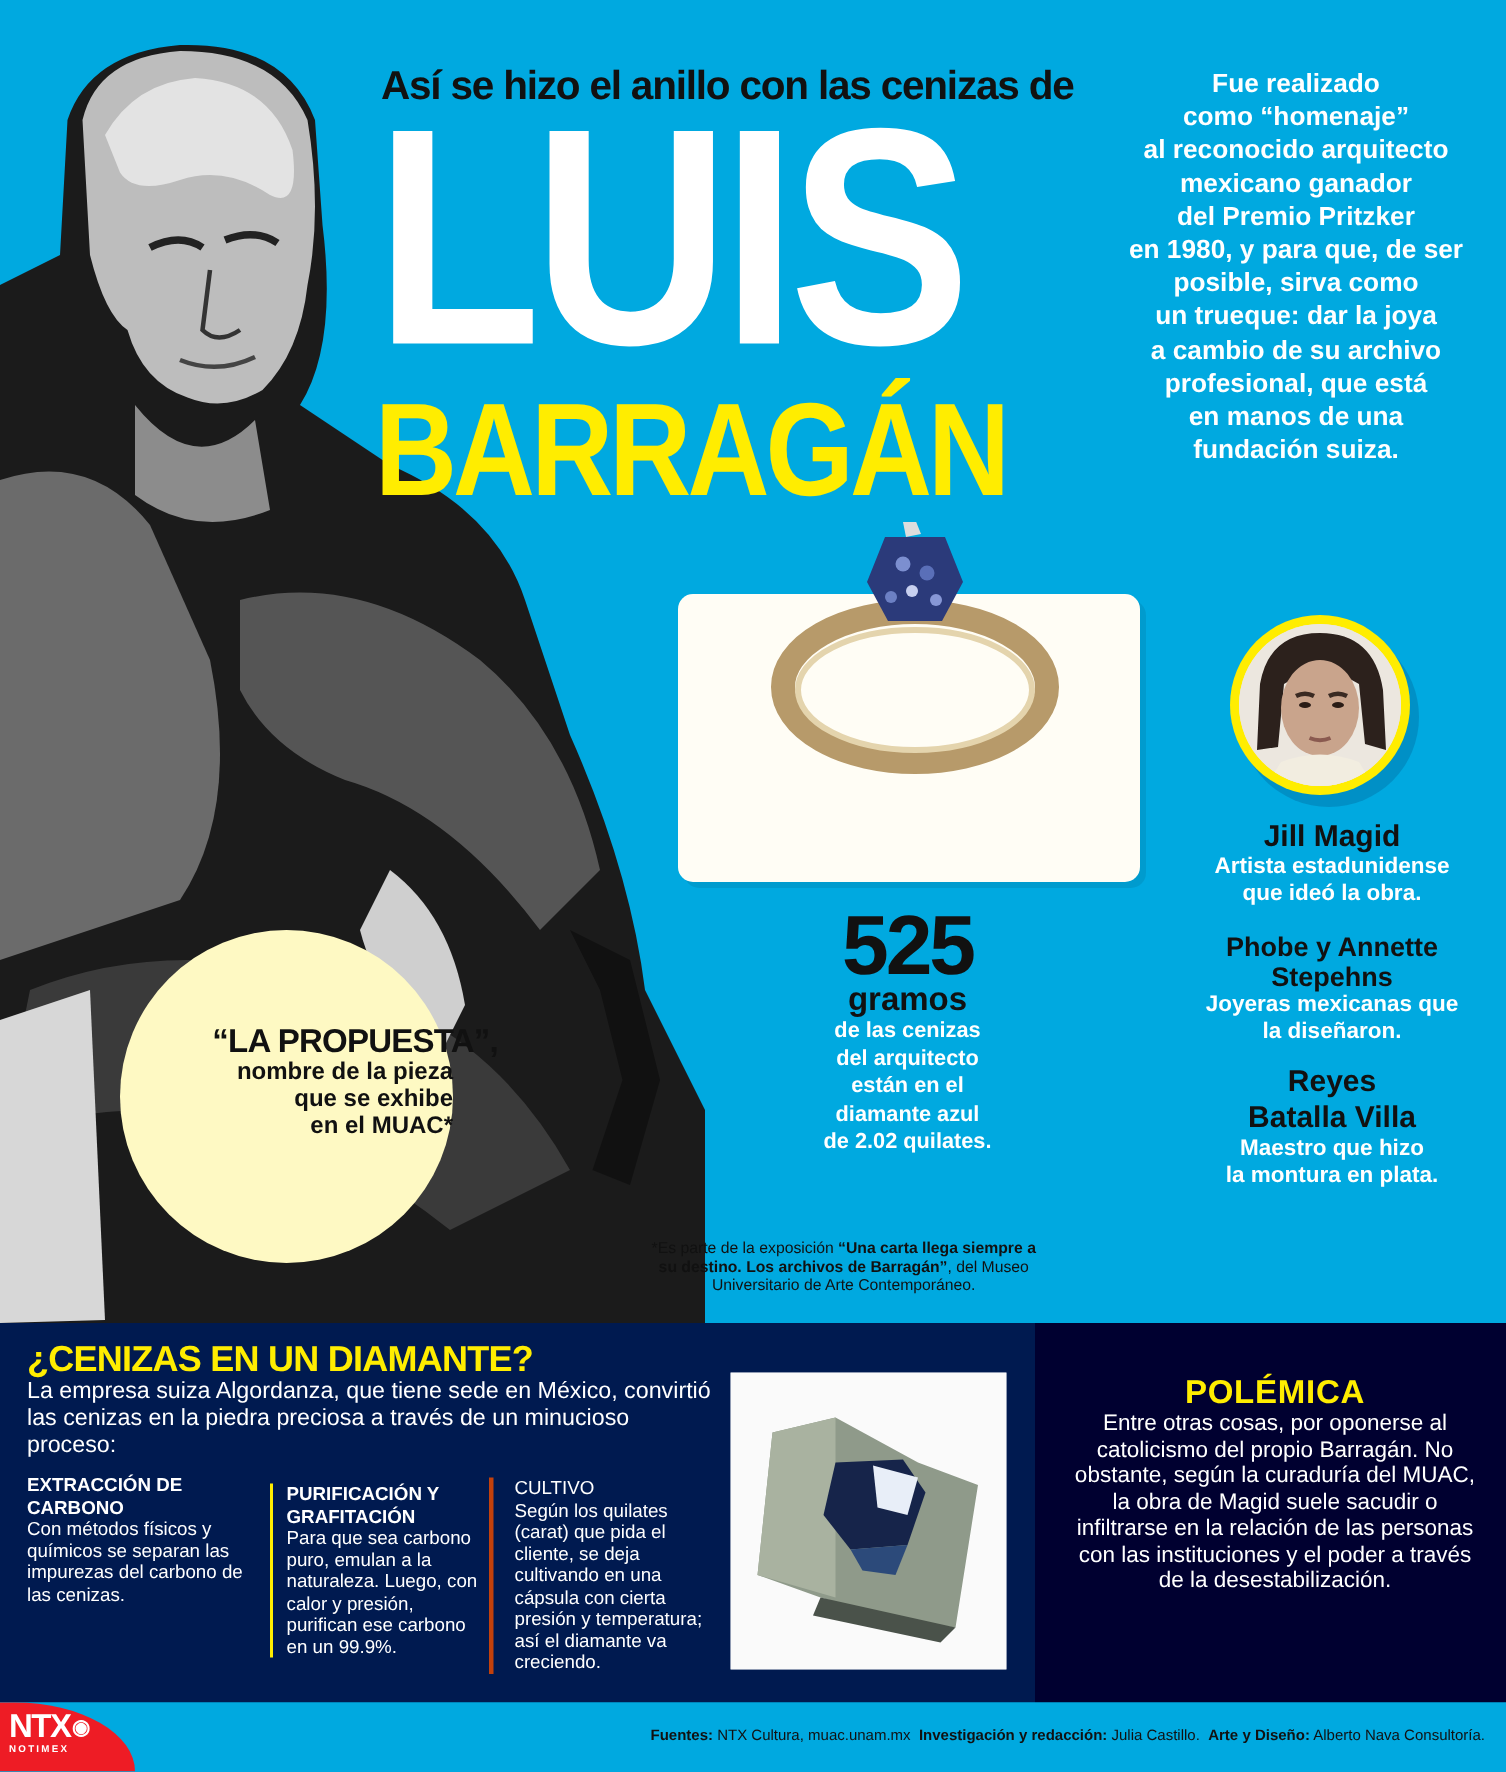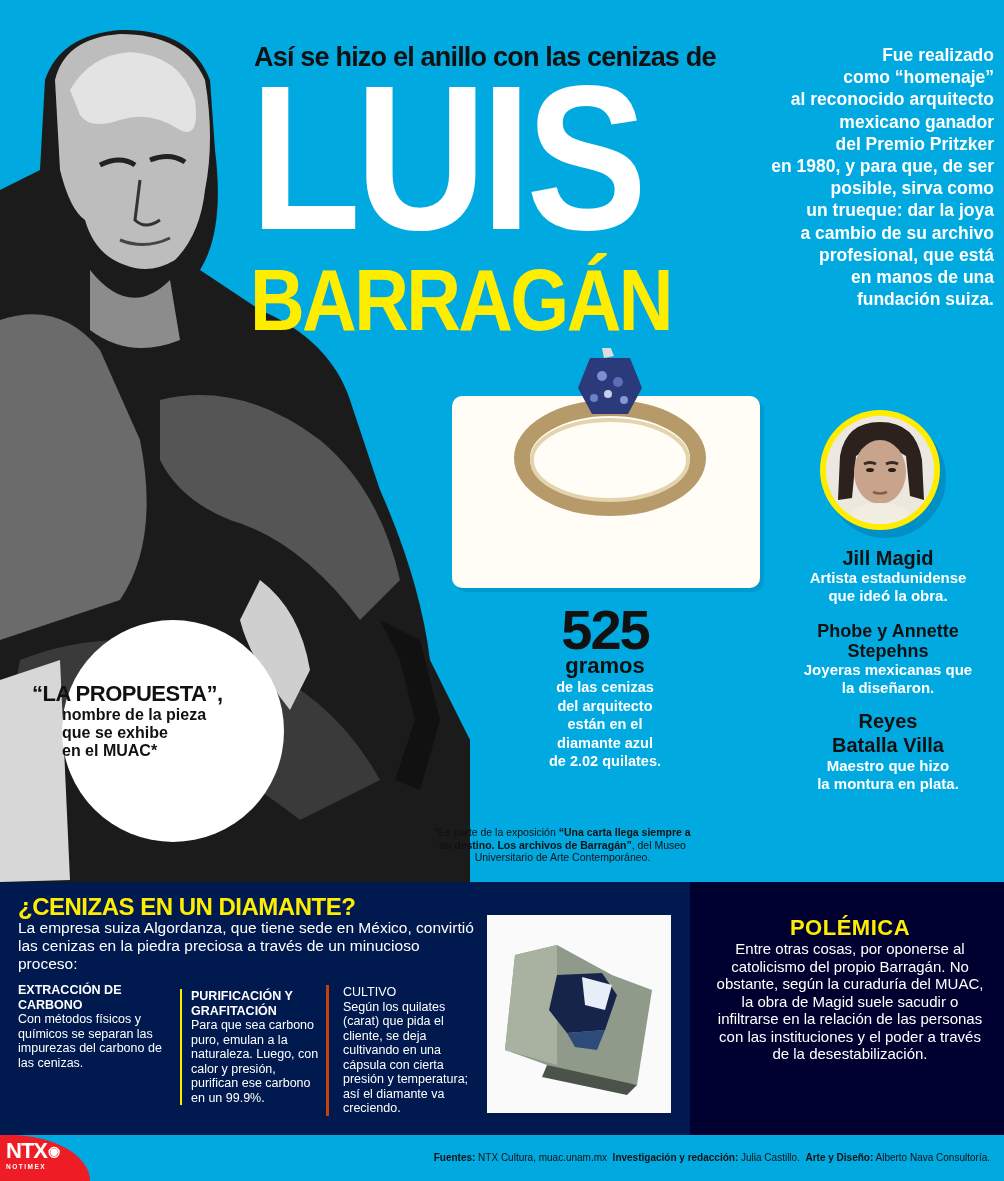--- a/index.html
+++ b/index.html
@@ -8,21 +8,21 @@
   .abs { position:absolute; }
 
   
   .portrait { left:0; top:20px; width:470px; height:862px; }
 
   
   .kicker { left:254px; top:42px; width:460px; font-size:27px; font-weight:bold; color:#111; letter-spacing:-0.8px; font-family:"Liberation Sans Narrow","Liberation Sans", sans-serif; white-space:nowrap;text-align:right; }
   .title-luis { left:250px; top:58px; width:470px; font-size:206px; line-height:200px; font-weight:bold; color:#fff; letter-spacing:-6px; transform:scaleX(0.88); transform-origin:left top; white-space:nowrap; }
   .title-barragan { left:250px; top:260px; width:470px; font-size:88px; line-height:80px; font-weight:bold; color:#ffed00; letter-spacing:-3px; transform:scaleX(0.86); transform-origin:left top; white-space:nowrap; }
 
-  .intro { right:10px; top:44px; width:260px; text-align:right; font-size:17.5px; line-height:22.2px; font-weight:bold; color:#fff; }
+  .intro { right:10px; top:44px; width:260px; text-align:center; font-size:17.5px; line-height:22.2px; font-weight:bold; color:#fff; }
 
   
   .ring-card { left:452px; top:396px; width:308px; height:192px; background:#fffdf5; border-radius:10px; box-shadow:4px 4px 0 rgba(0,0,0,0.08); }
   .ring { left:510px; top:348px; width:200px; height:170px; }
 
   
   .stat { left:540px; top:604px; width:130px; text-align:center; }
   .stat-num { font-size:56px; line-height:52px; font-weight:bold; color:#111; letter-spacing:-2px; }
   .stat-unit { font-size:22px; line-height:20px; font-weight:bold; color:#111; }
   .stat-desc { font-size:14.5px; line-height:18.5px; font-weight:bold; color:#fff; margin-top:2px; }
@@ -35,21 +35,21 @@
   .avatar { left:820px; top:410px; width:120px; height:120px; border-radius:50%; background:#ffed00; padding:6px; box-shadow:6px 8px 0 rgba(0,70,120,0.25); }
   .avatar-inner { width:100%; height:100%; border-radius:50%; overflow:hidden; background:#e9e4dc; position:relative; }
 
   
   .credits { left:788px; top:548px; width:200px; text-align:center; }
   .credit { margin-bottom:9px; }
   .credit-name { font-size:20px; line-height:21px; font-weight:bold; color:#111; }
   .credit-role { font-size:15px; line-height:18px; font-weight:bold; color:#fff; }
 
   
-  .propuesta { left:62px; top:620px; width:222px; height:222px; border-radius:50%; background:#ffffff; text-align:left; padding-top:62px; color:#111; }
+  .propuesta { left:80px; top:620px; width:222px; height:222px; border-radius:50%; background:#fef9c3; text-align:right; padding-top:62px; color:#111; }
   .propuesta-title { font-size:22px; line-height:24px; font-weight:bold; letter-spacing:-0.5px; white-space:nowrap; margin-left:-30px; margin-right:-30px; }
   .propuesta-desc { font-size:16px; line-height:18px; font-weight:bold; }
 
   
   .panel-left { left:0; top:882px; width:690px; height:253px; background:#001a50; }
   .panel-right { left:690px; top:882px; width:314px; height:253px; background:#000030; }
 
   .cen-title { left:18px; top:894px; font-size:24px; line-height:26px; font-weight:bold; color:#ffed00; letter-spacing:-0.5px; }
   .cen-intro { left:18px; top:919px; width:460px; font-size:15.5px; line-height:18px; color:#fff; }
 

